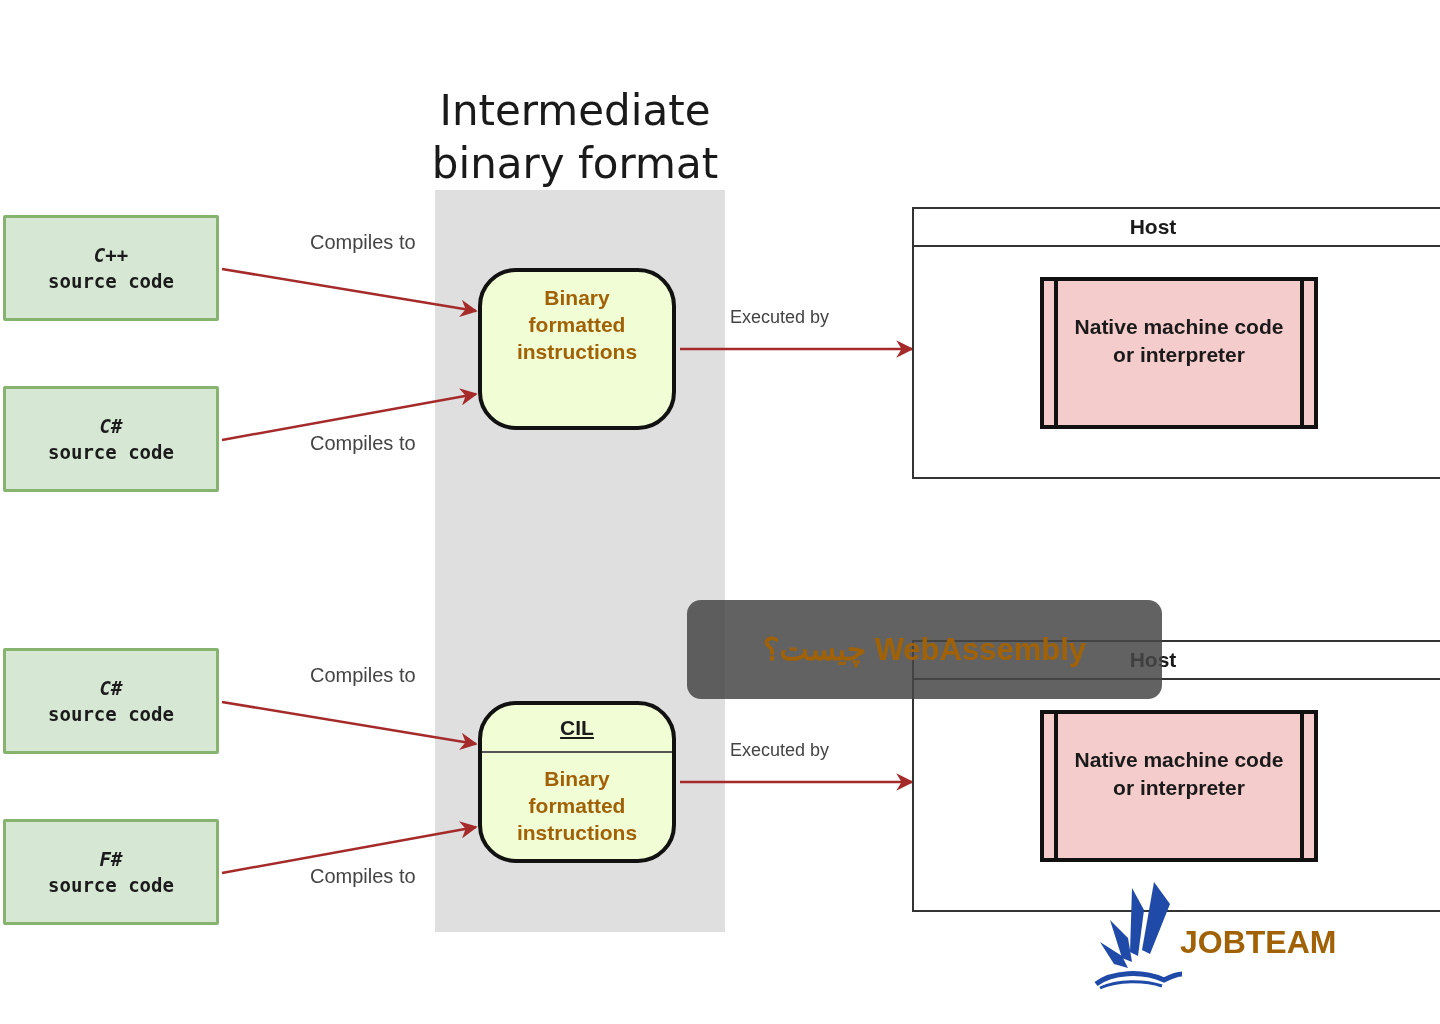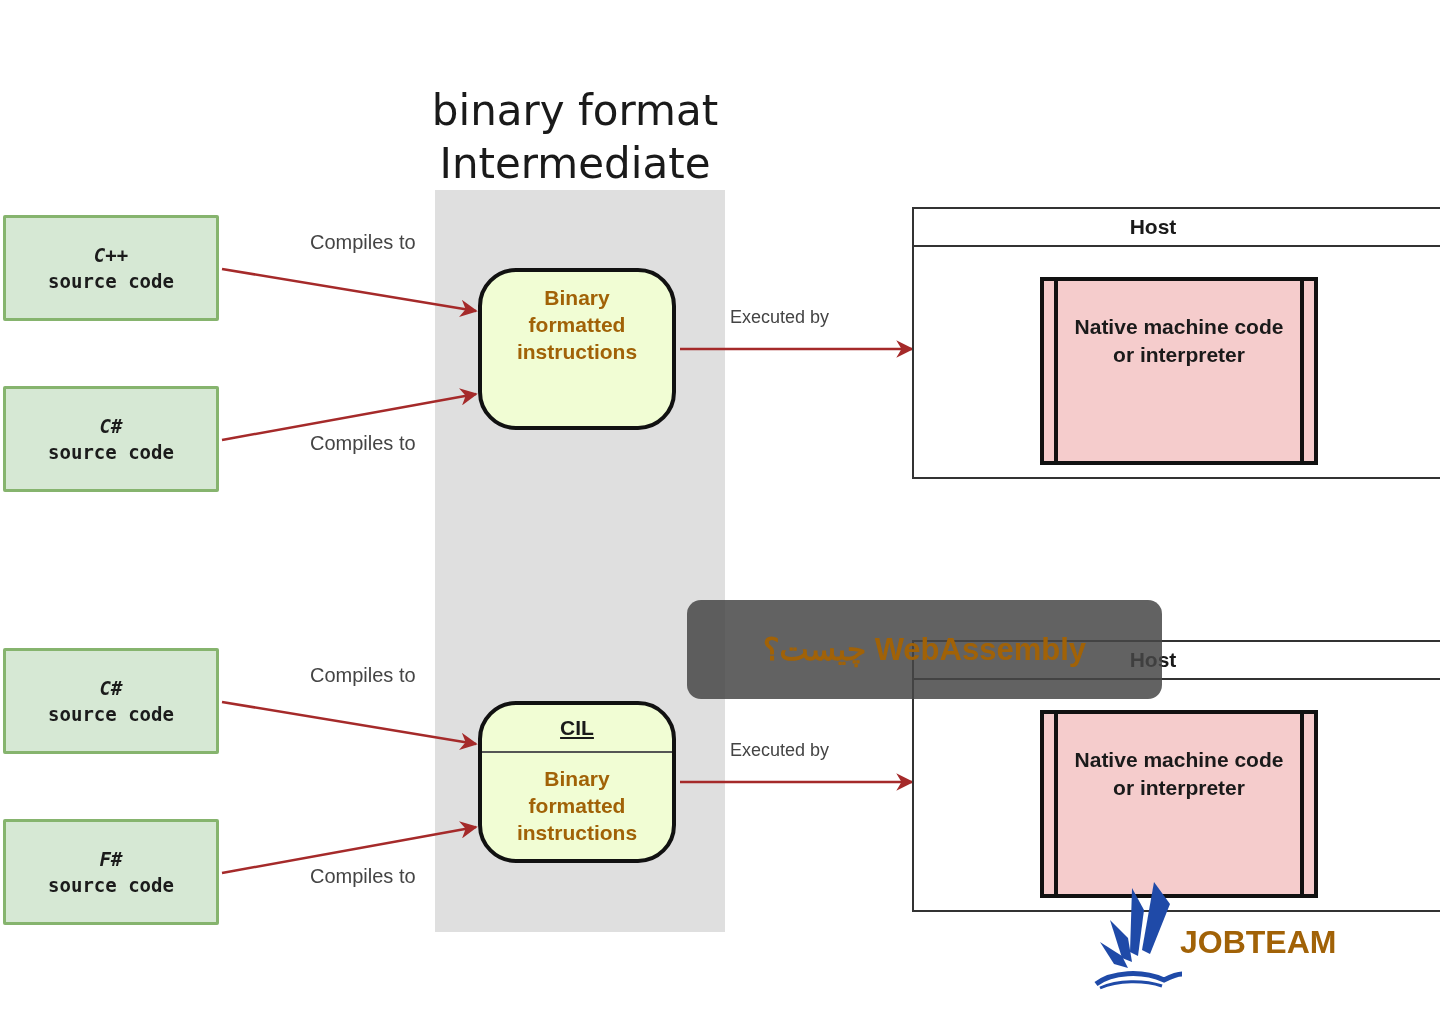--- a/index.html
+++ b/index.html
@@ -36,21 +36,21 @@
       text-align: center; padding-top: 12px; font-weight: bold; font-size: 21px; line-height: 27px; color: #a16207;
     }
     .host {
       width: 540px; height: 272px; border: 2px solid #333; box-sizing: border-box; background: #fff;
     }
     .host .hhead {
       height: 36px; border-bottom: 2px solid #333; display: flex; align-items: center; justify-content: center;
       font-weight: bold; font-size: 21px; color: #1a1a1a; padding-right: 58px;
     }
     .proc {
-      width: 278px; height: 188px; background: #f5cccc; border: 4px solid #111; box-sizing: border-box;
+      width: 278px; height: 152px; background: #f5cccc; border: 4px solid #111; box-sizing: border-box;
       position: absolute;
     }
     .proc .bar { position: absolute; top: 0; bottom: 0; width: 4px; background: #111; }
     .proc .txt {
       position: absolute; left: 0; right: 0; top: 32px; text-align: center;
       font-weight: bold; font-size: 21px; line-height: 28px; color: #1a1a1a;
     }
     .overlay {
       left: 687px; top: 600px; width: 475px; height: 99px; border-radius: 14px;
       background: rgba(70,70,70,0.85);
@@ -59,22 +59,22 @@
     }
     .logo-text {
       left: 1180px; top: 924px; font-weight: bold; font-size: 32px; color: #a16207; letter-spacing: 0px;
     }
     svg.wires { position: absolute; left: 0; top: 0; }
   </style>
 </head>
 <body>
 
 <div class="abs title">
+  <div>Intermediate</div>
   <div>binary format</div>
-  <div>Intermediate</div>
 </div>
 
 <div class="abs band"></div>
 
 <svg class="wires" width="1440" height="1024">
   <defs>
     <marker id="ah" viewBox="0 0 10 10" refX="9" refY="5" markerWidth="7" markerHeight="7" orient="auto">
       <path d="M0,0 L10,5 L0,10 L3,5 z" fill="#a52a2a"></path>
     </marker>
   </defs>

